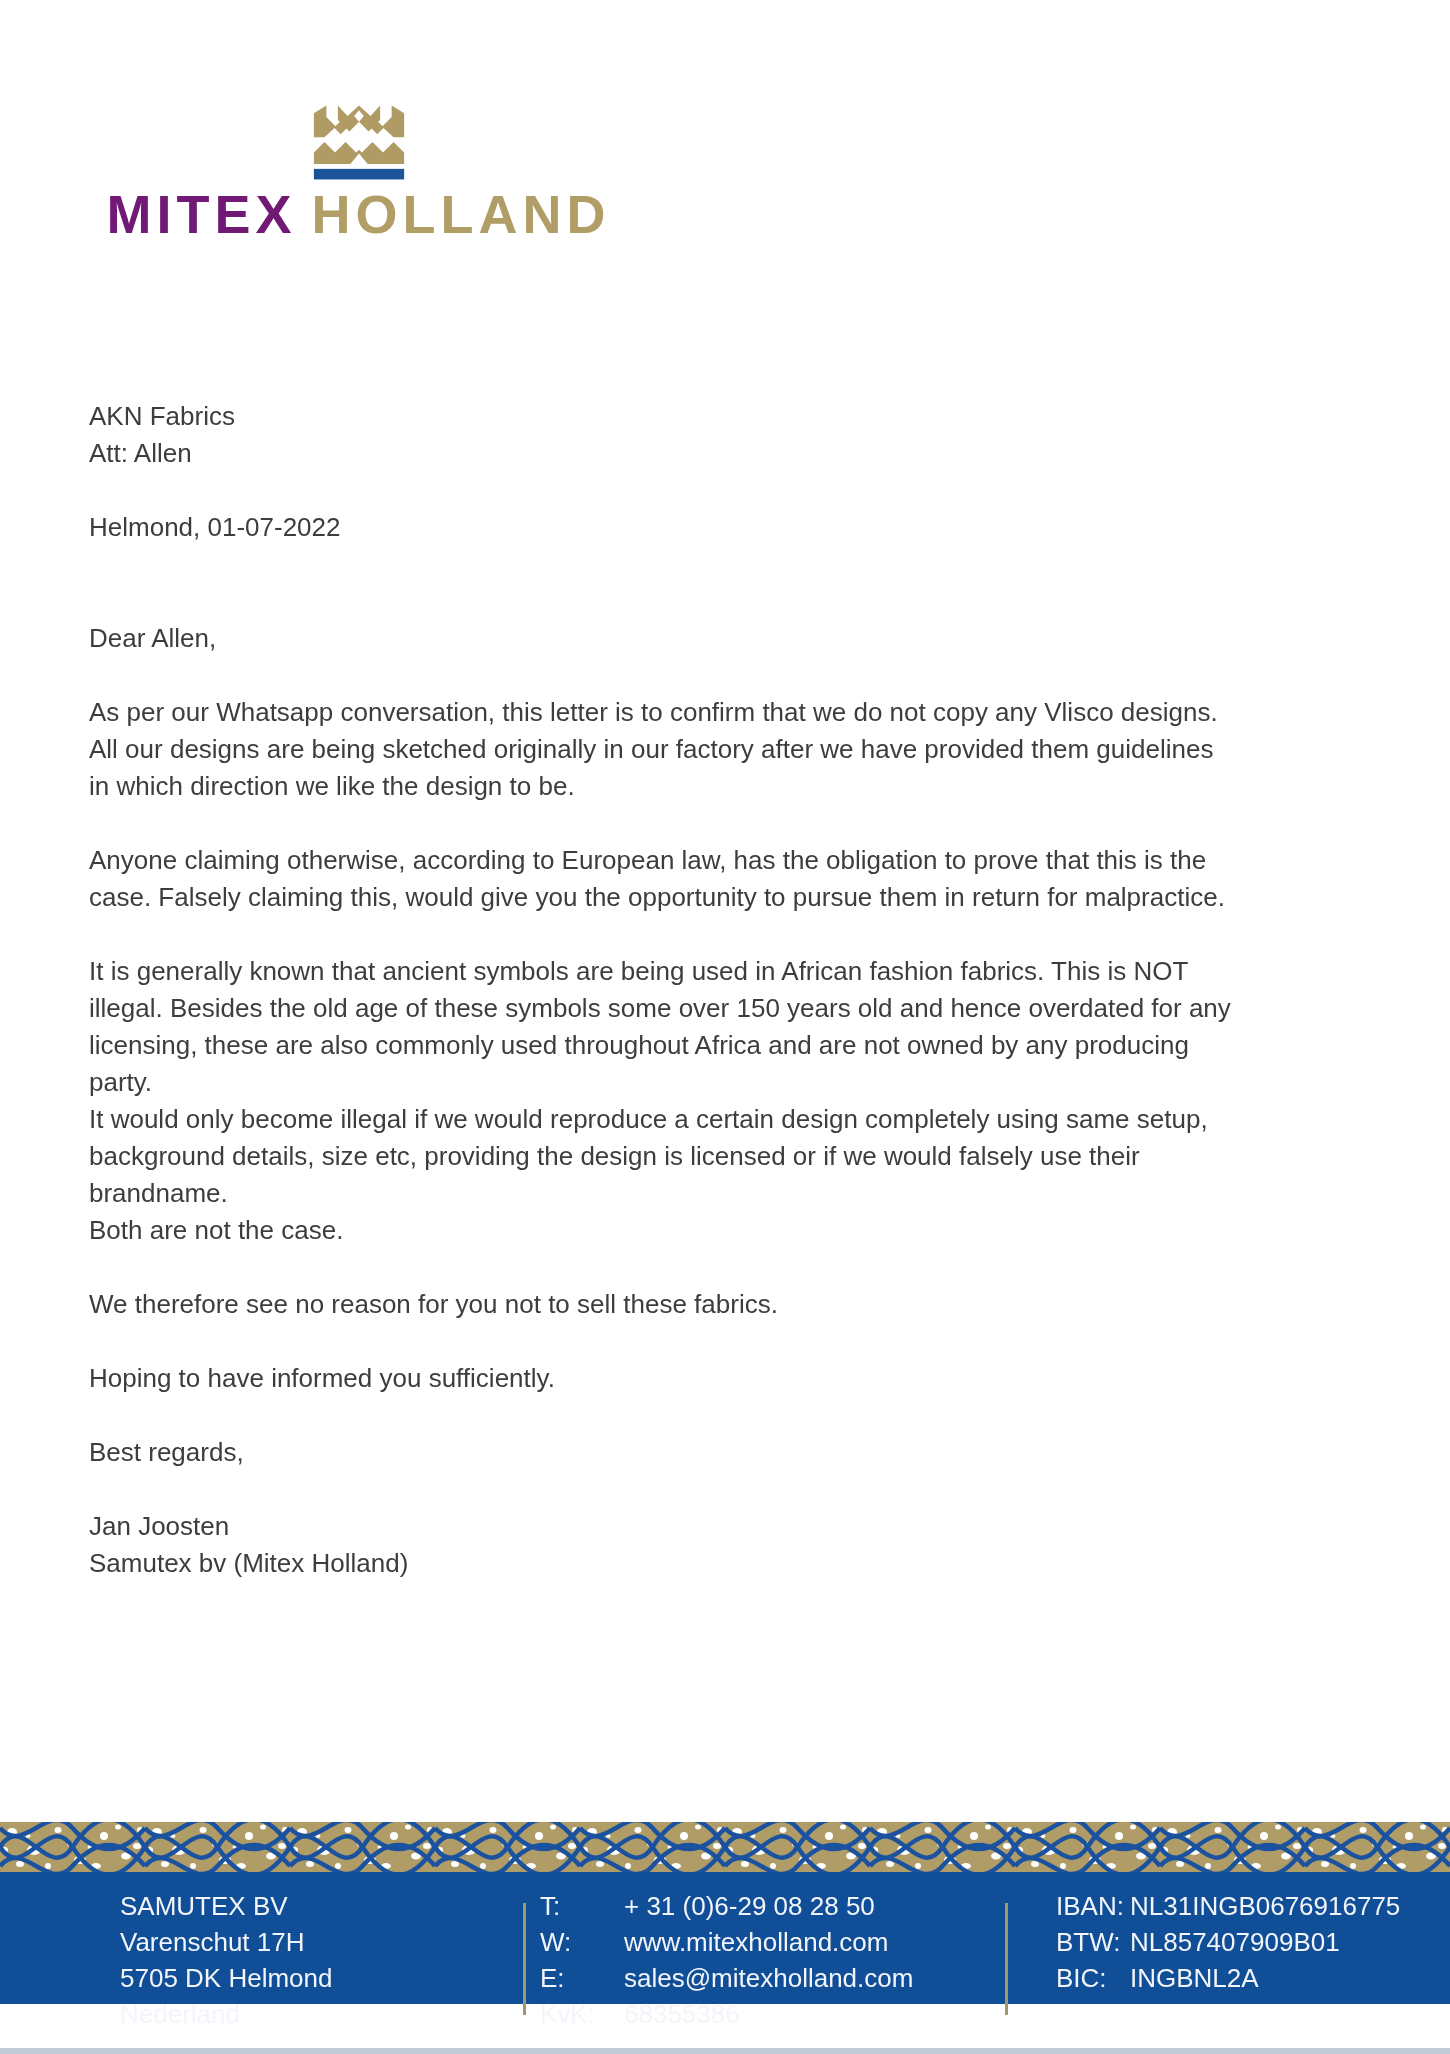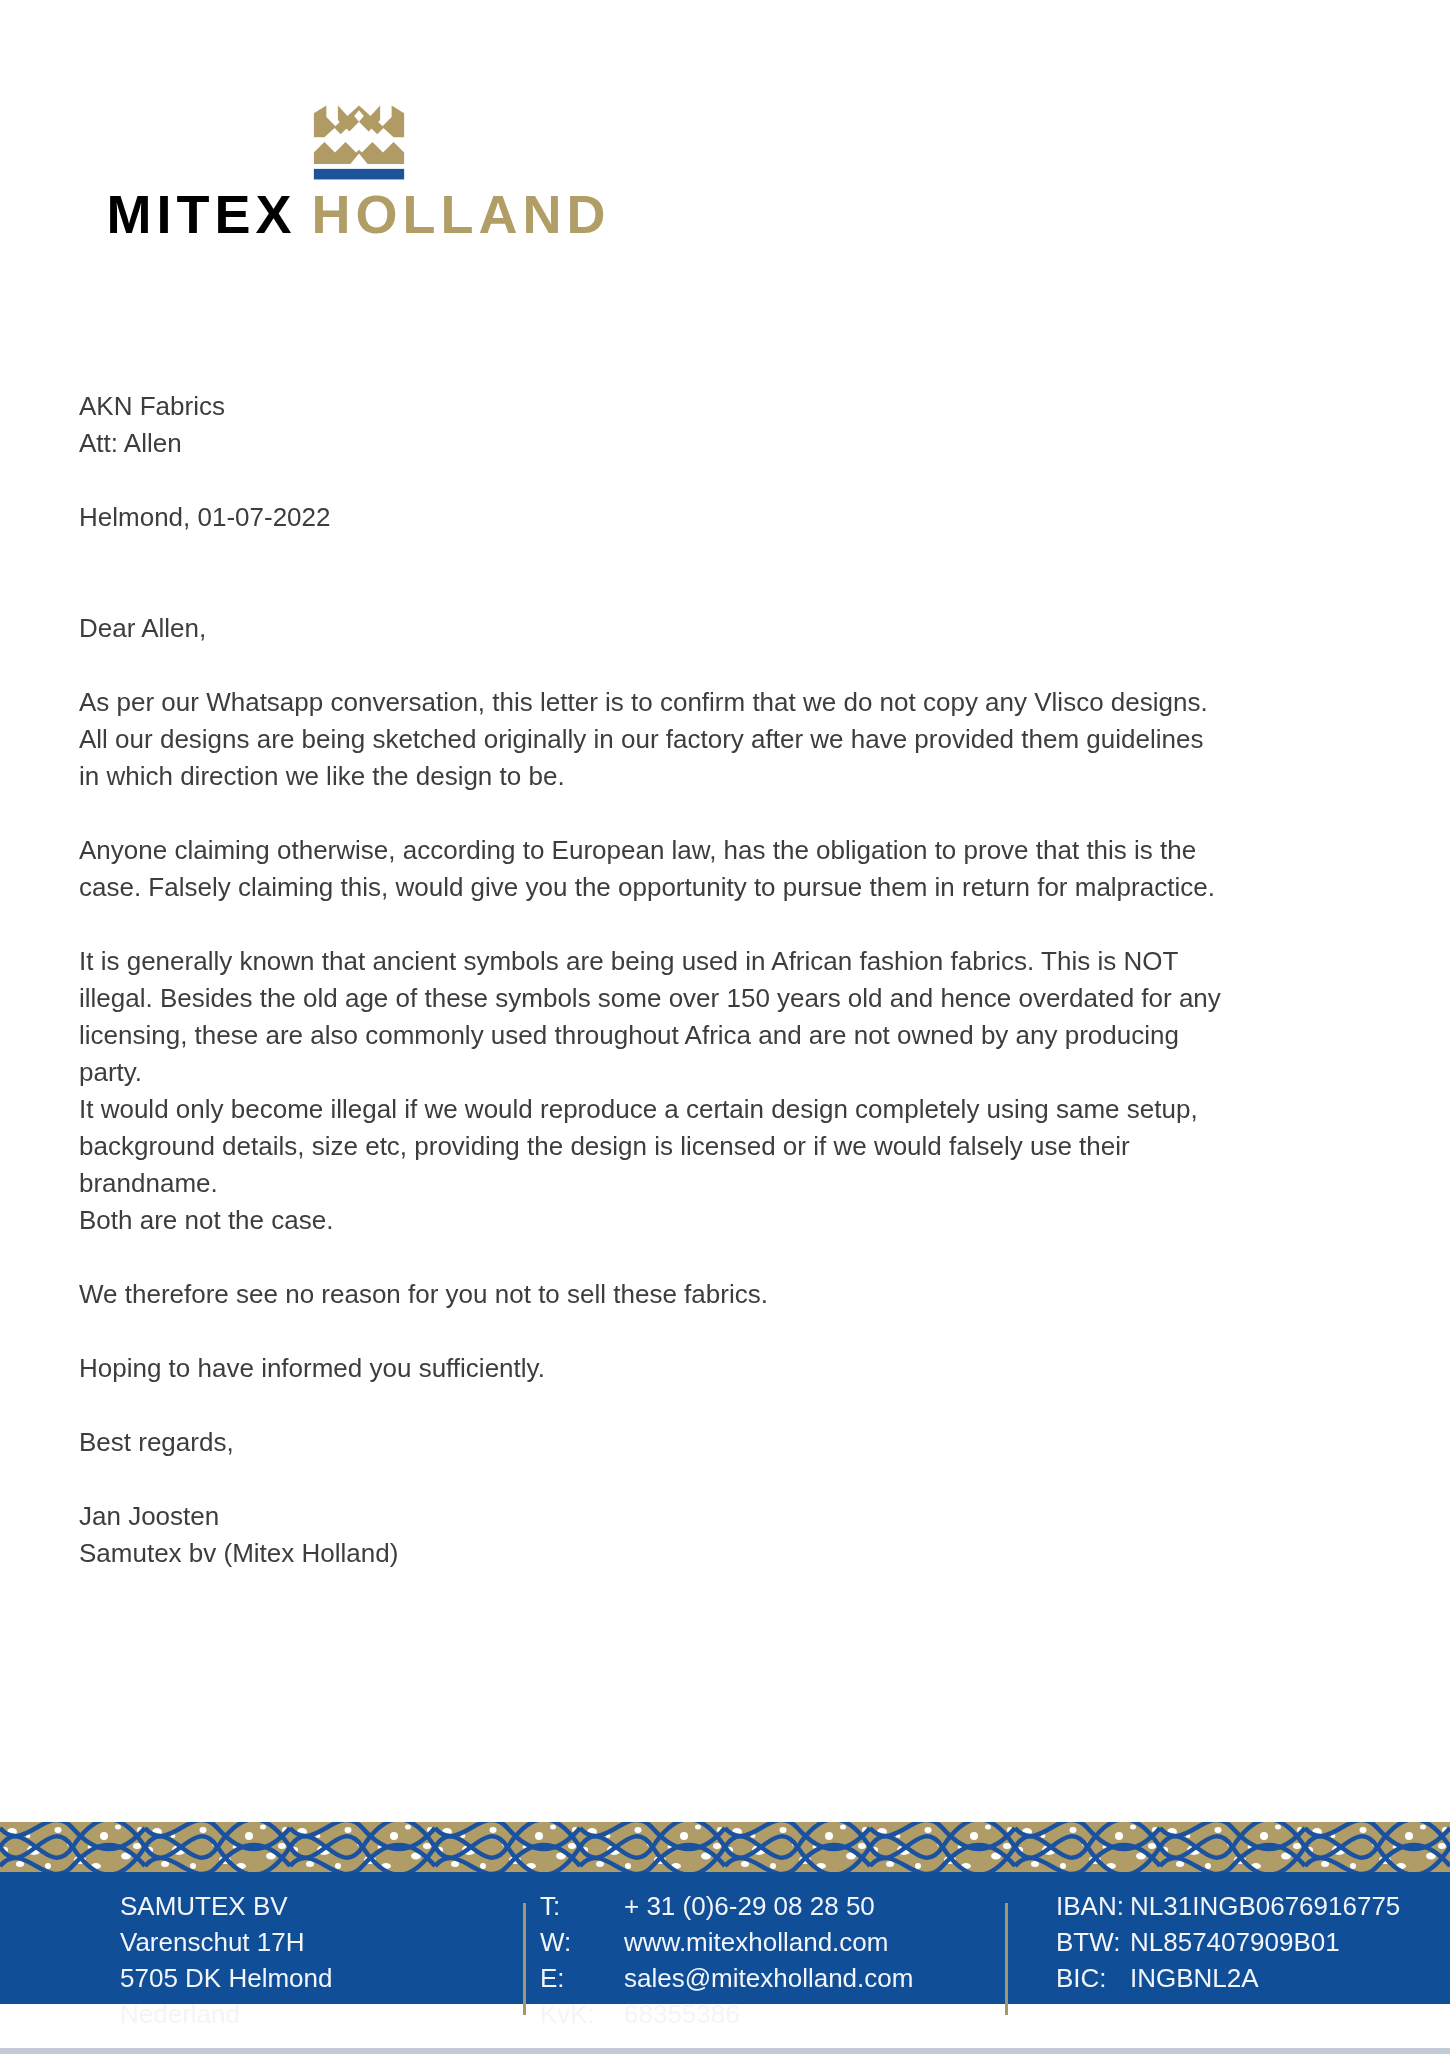--- a/index.html
+++ b/index.html
@@ -17,34 +17,34 @@
     position: absolute; left: 97px; top: 103px; width: 523px;
     text-align: center;
   }
   .crown-wrap { height: 78px; margin-bottom: 6px; }
   .crown-wrap svg { width: 96px; height: 78px; }
   .brand {
     display: flex; justify-content: center; gap: 15px;
     font-size: 54px; font-weight: bold; letter-spacing: 5px;
     line-height: 1; white-space: nowrap;
   }
-  .brand-mitex { color: #000000; }
+  .brand-mitex { color: #701a75; }
   .brand-holland { color: #B19E66; }
   .tagline {
     margin-top: 12px;
     font-size: 29px; font-weight: bold; letter-spacing: 2px;
     color: #8C8C8C;
   }
 
   
   .letter-body {
     position: absolute; left: 79px; top: 388px; width: 1345px;
     font-size: 26px; line-height: 37px; color: #3D3D3D;
   }
-  .letter-body p { margin: 0; white-space: pre; }
+  .letter-body p { margin: 10px; white-space: pre; }
   .dateline   { margin-top: 37px !important; }
   .salutation { margin-top: 74px !important; }
   .para       { margin-top: 37px !important; }
   .closing    { margin-top: 37px !important; }
   .signature  { margin-top: 37px !important; }
 
   
   .wave-band {
     position: absolute; left: 0; top: 1822px; width: 1450px; height: 50px;
     line-height: 0;

